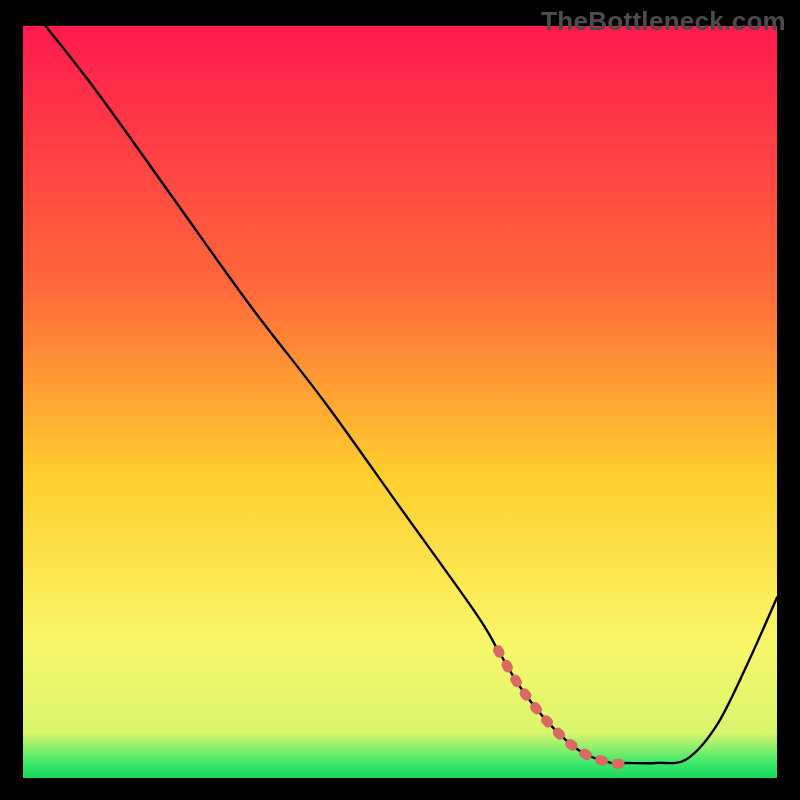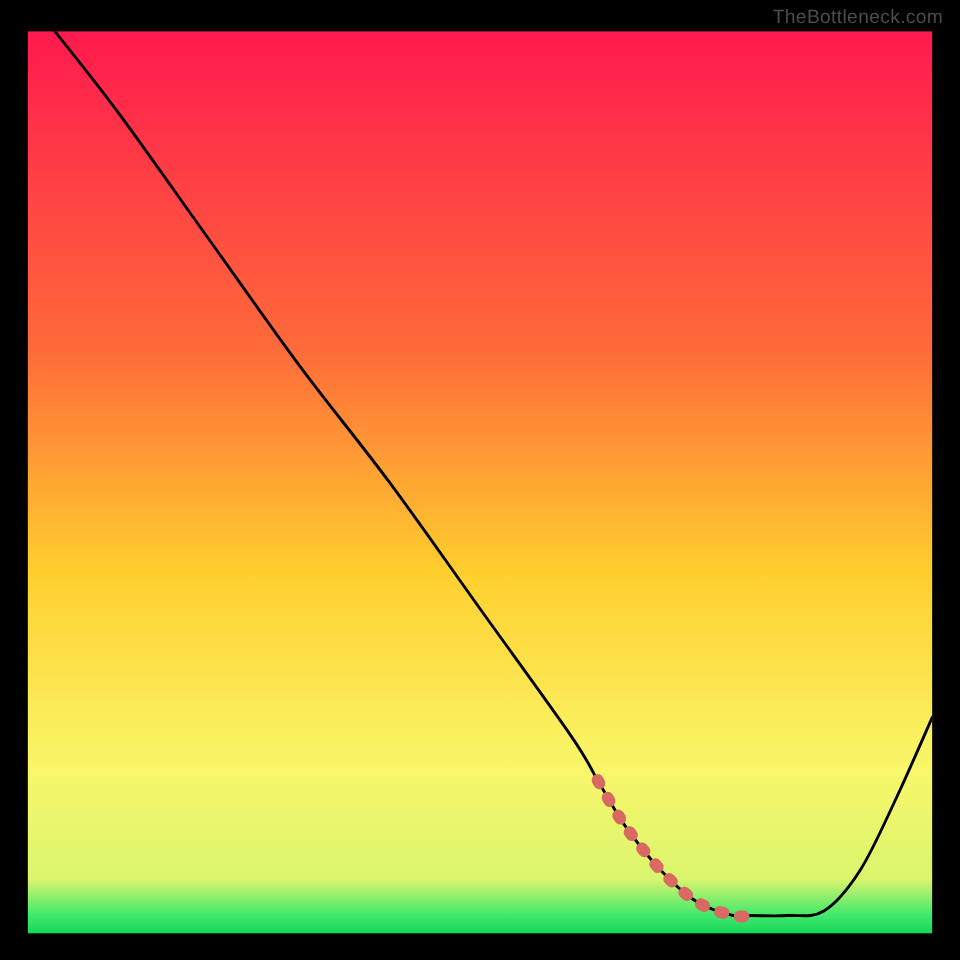--- a/index.html
+++ b/index.html
@@ -15,22 +15,22 @@
     position: relative;
     width: 800px;
     height: 800px;
     background: #000;
   }
   .watermark {
     position: absolute;
     top: 6px;
     right: 14px;
     color: #4c4c4c;
-    font-size: 16px;
-    font-weight: normal;
+    font-size: 26px;
+    font-weight: bold;
     letter-spacing: 0.3px;
     z-index: 10;
   }
   .plot {
     position: absolute;
     left: 23px;
     top: 26px;
     width: 754px;
     height: 752px;
   }

